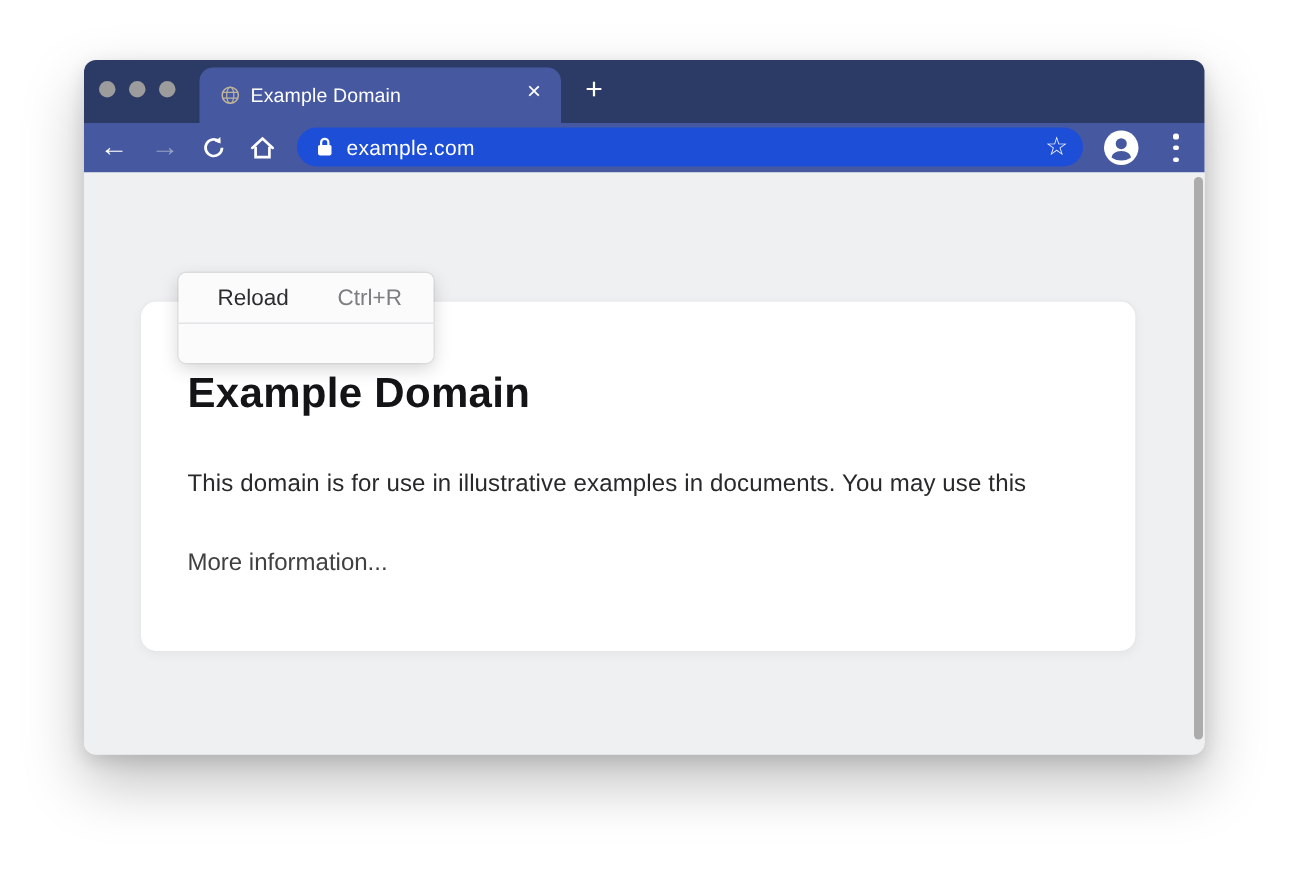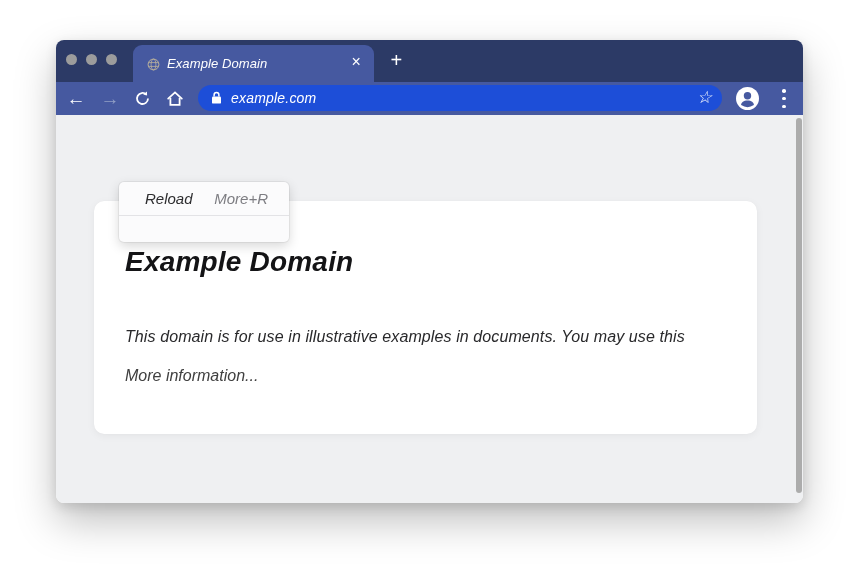--- a/index.html
+++ b/index.html
@@ -1,18 +1,18 @@
 <!DOCTYPE html>
 <html><head>
 <meta charset="utf-8">
 <style>
   * { margin:0; padding:0; box-sizing:border-box; }
   html,body { width:860px; height:580px; background:#ffffff; overflow:hidden;
               font-family:"Liberation Sans", sans-serif; }
-  .stage { position:relative; width:860px; height:580px;font-style:italic; }
+  .stage { position:relative; width:860px; height:580px; }
 
   
   .window { position:absolute; left:56px; top:40px; width:747px; height:463px;
             border-radius:8px;
             box-shadow:0 18px 40px rgba(0,0,0,0.25), 0 4px 12px rgba(0,0,0,0.12); }
 
   
   .titlebar { position:absolute; left:0; top:0; width:100%; height:42px;
               background:#2C3A66; border-radius:8px 8px 0 0; }
   .lights { position:absolute; left:10px; top:14px; display:flex; gap:9px; }
@@ -53,21 +53,21 @@
              background:#EFF0F2; border-radius:0 0 8px 8px; overflow:hidden; }
   .scrollbar { position:absolute; left:740px; top:3px; width:6px; height:375px;
                background:#ACACAC; border-radius:3px; }
 
   .card { position:absolute; left:38px; top:86px; width:663px; height:233px;
           background:#ffffff; border-radius:10px;
           box-shadow:0 2px 8px rgba(0,0,0,0.05), 0 0 1px rgba(0,0,0,0.05); }
   .card h1 { position:absolute; left:31px; top:45px; font-size:28px; font-weight:700;
              color:#141416; letter-spacing:0.2px; white-space:nowrap; }
   .para { position:absolute; left:31px; top:108px; font-size:16px; line-height:27px; color:#29292B; }
-  .pline { display:block; white-space:nowrap; letter-spacing:0.1px;margin-top:14px; }
+  .pline { display:block; white-space:nowrap; letter-spacing:0.1px; }
   .more-link { position:absolute; left:31px; top:166px; font-size:16px; color:#404040;
                text-decoration:none; white-space:nowrap; }
 
   
   .ctxmenu { position:absolute; left:63px; top:67px; width:170px; height:60px;
              background:#FBFBFC; border-radius:5px;
              box-shadow:0 4px 12px rgba(0,0,0,0.16), 0 0 0 1px rgba(0,0,0,0.05); }
   .ctx-item { height:33px; display:flex; align-items:center; justify-content:space-between;
               padding:0 21px 0 26px; }
   .ctx-label { font-size:15px; color:#2D2D2F; white-space:nowrap; }
@@ -155,20 +155,20 @@
         <h1>Example Domain</h1>
         <p class="para">
           <span class="pline">This domain is for use in illustrative examples in documents. You may use this</span>
         </p>
         <a href="#" class="more-link">More information...</a>
       </div>
 
       <div class="ctxmenu">
         <div class="ctx-item">
           <span class="ctx-label">Reload</span>
-          <span class="ctx-shortcut">More+R</span>
+          <span class="ctx-shortcut">Ctrl+R</span>
         </div>
         <div class="ctx-divider"></div>
       </div>
     </div>
 
   </div>
 </div>
 
 </body></html>

